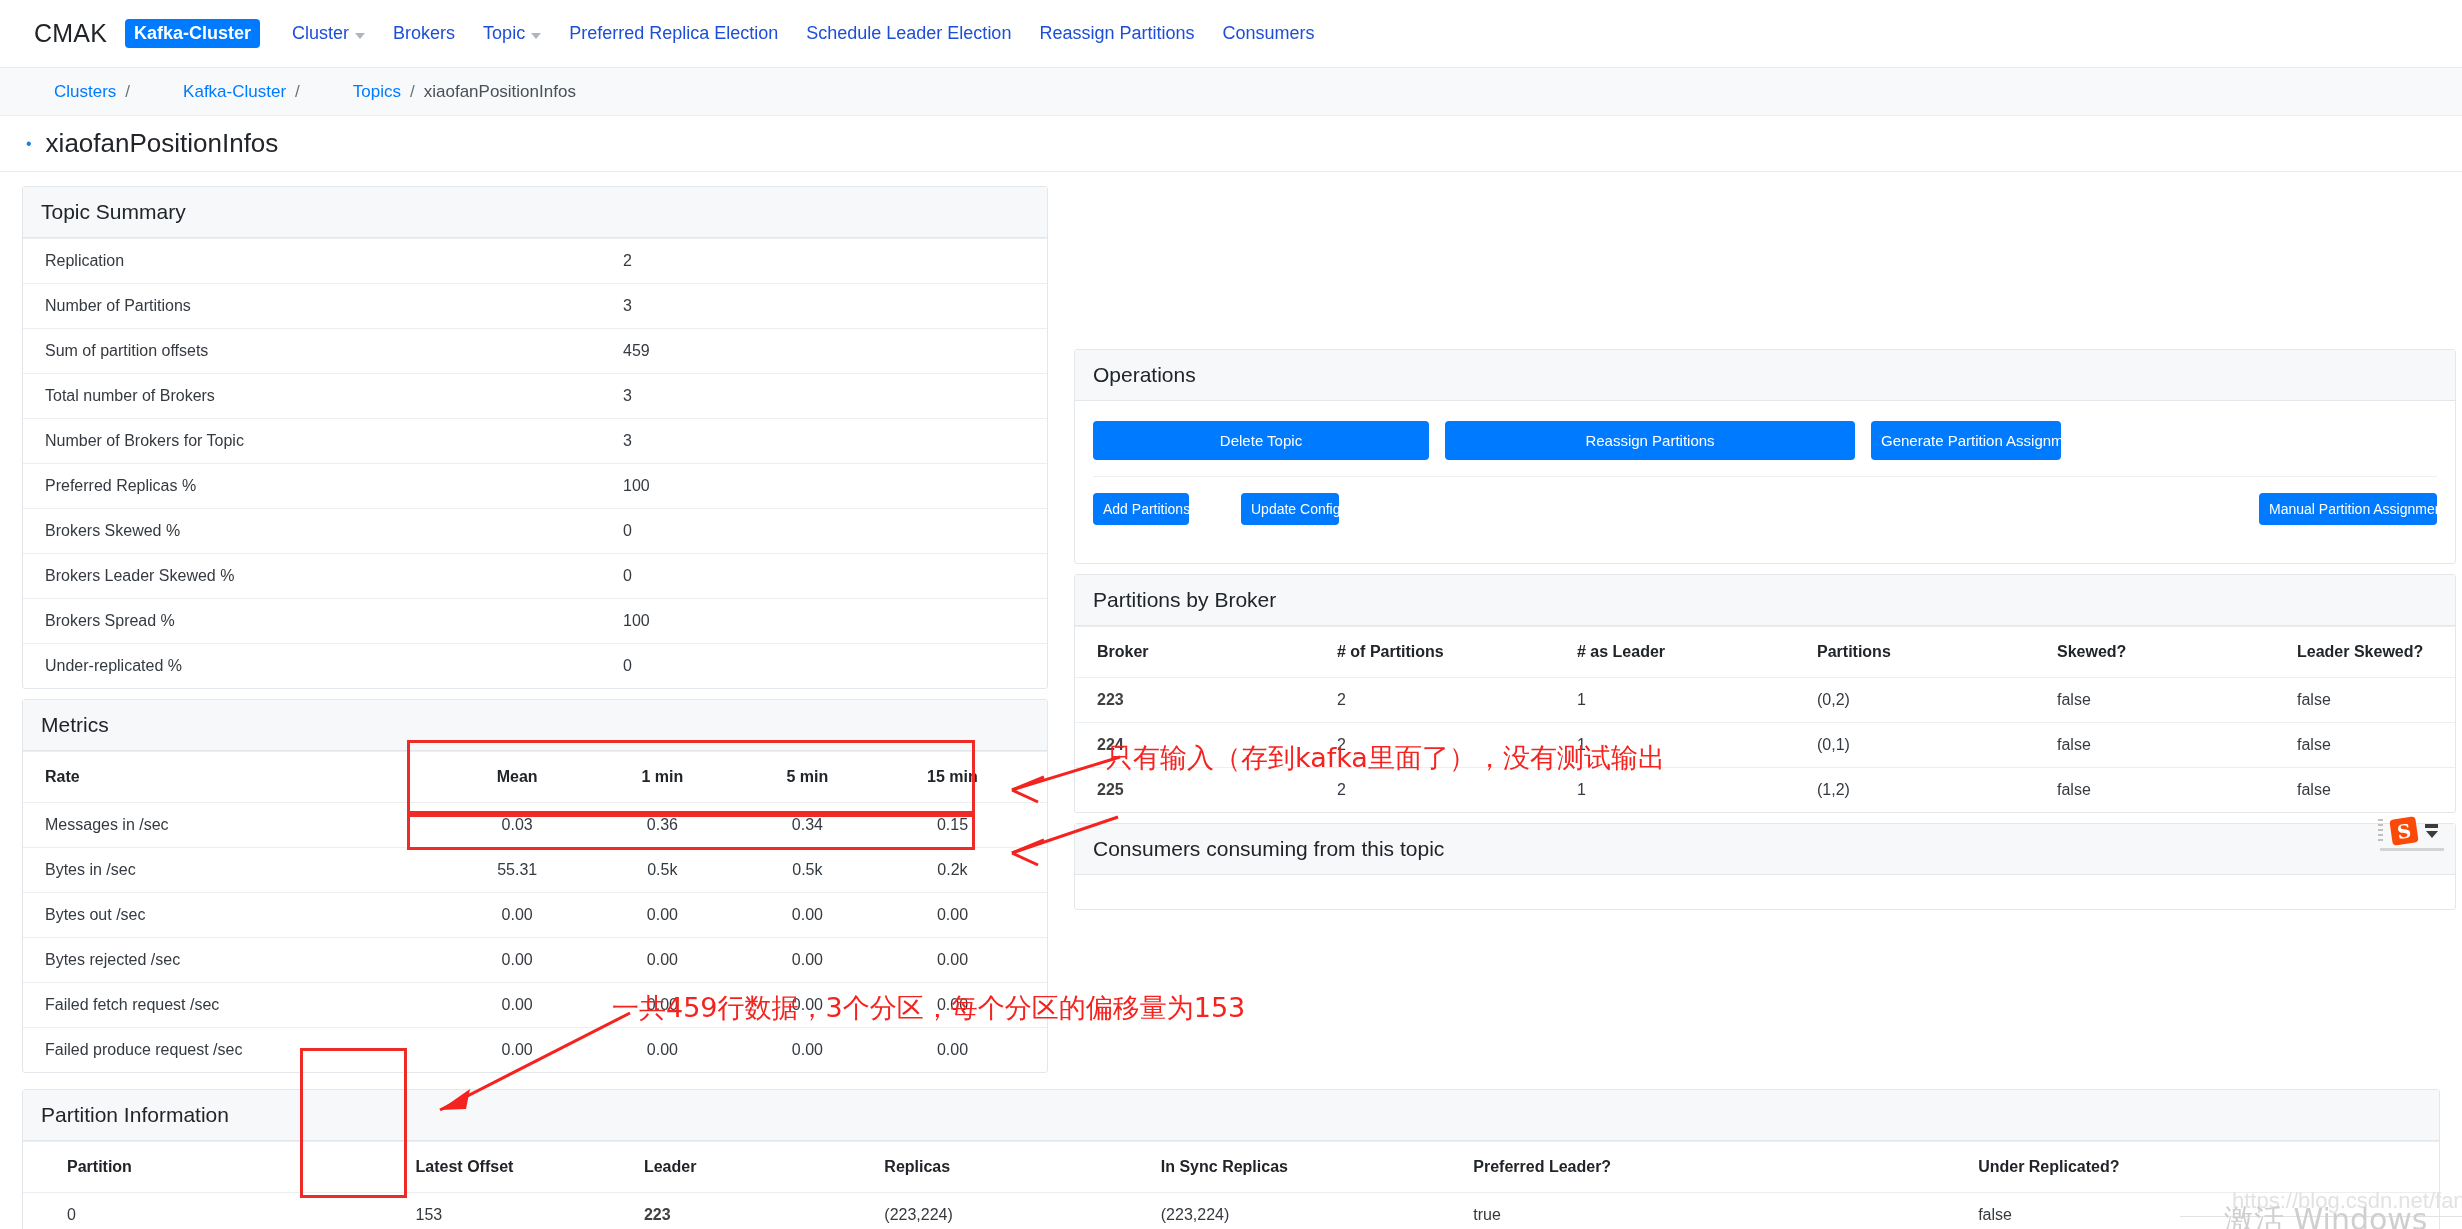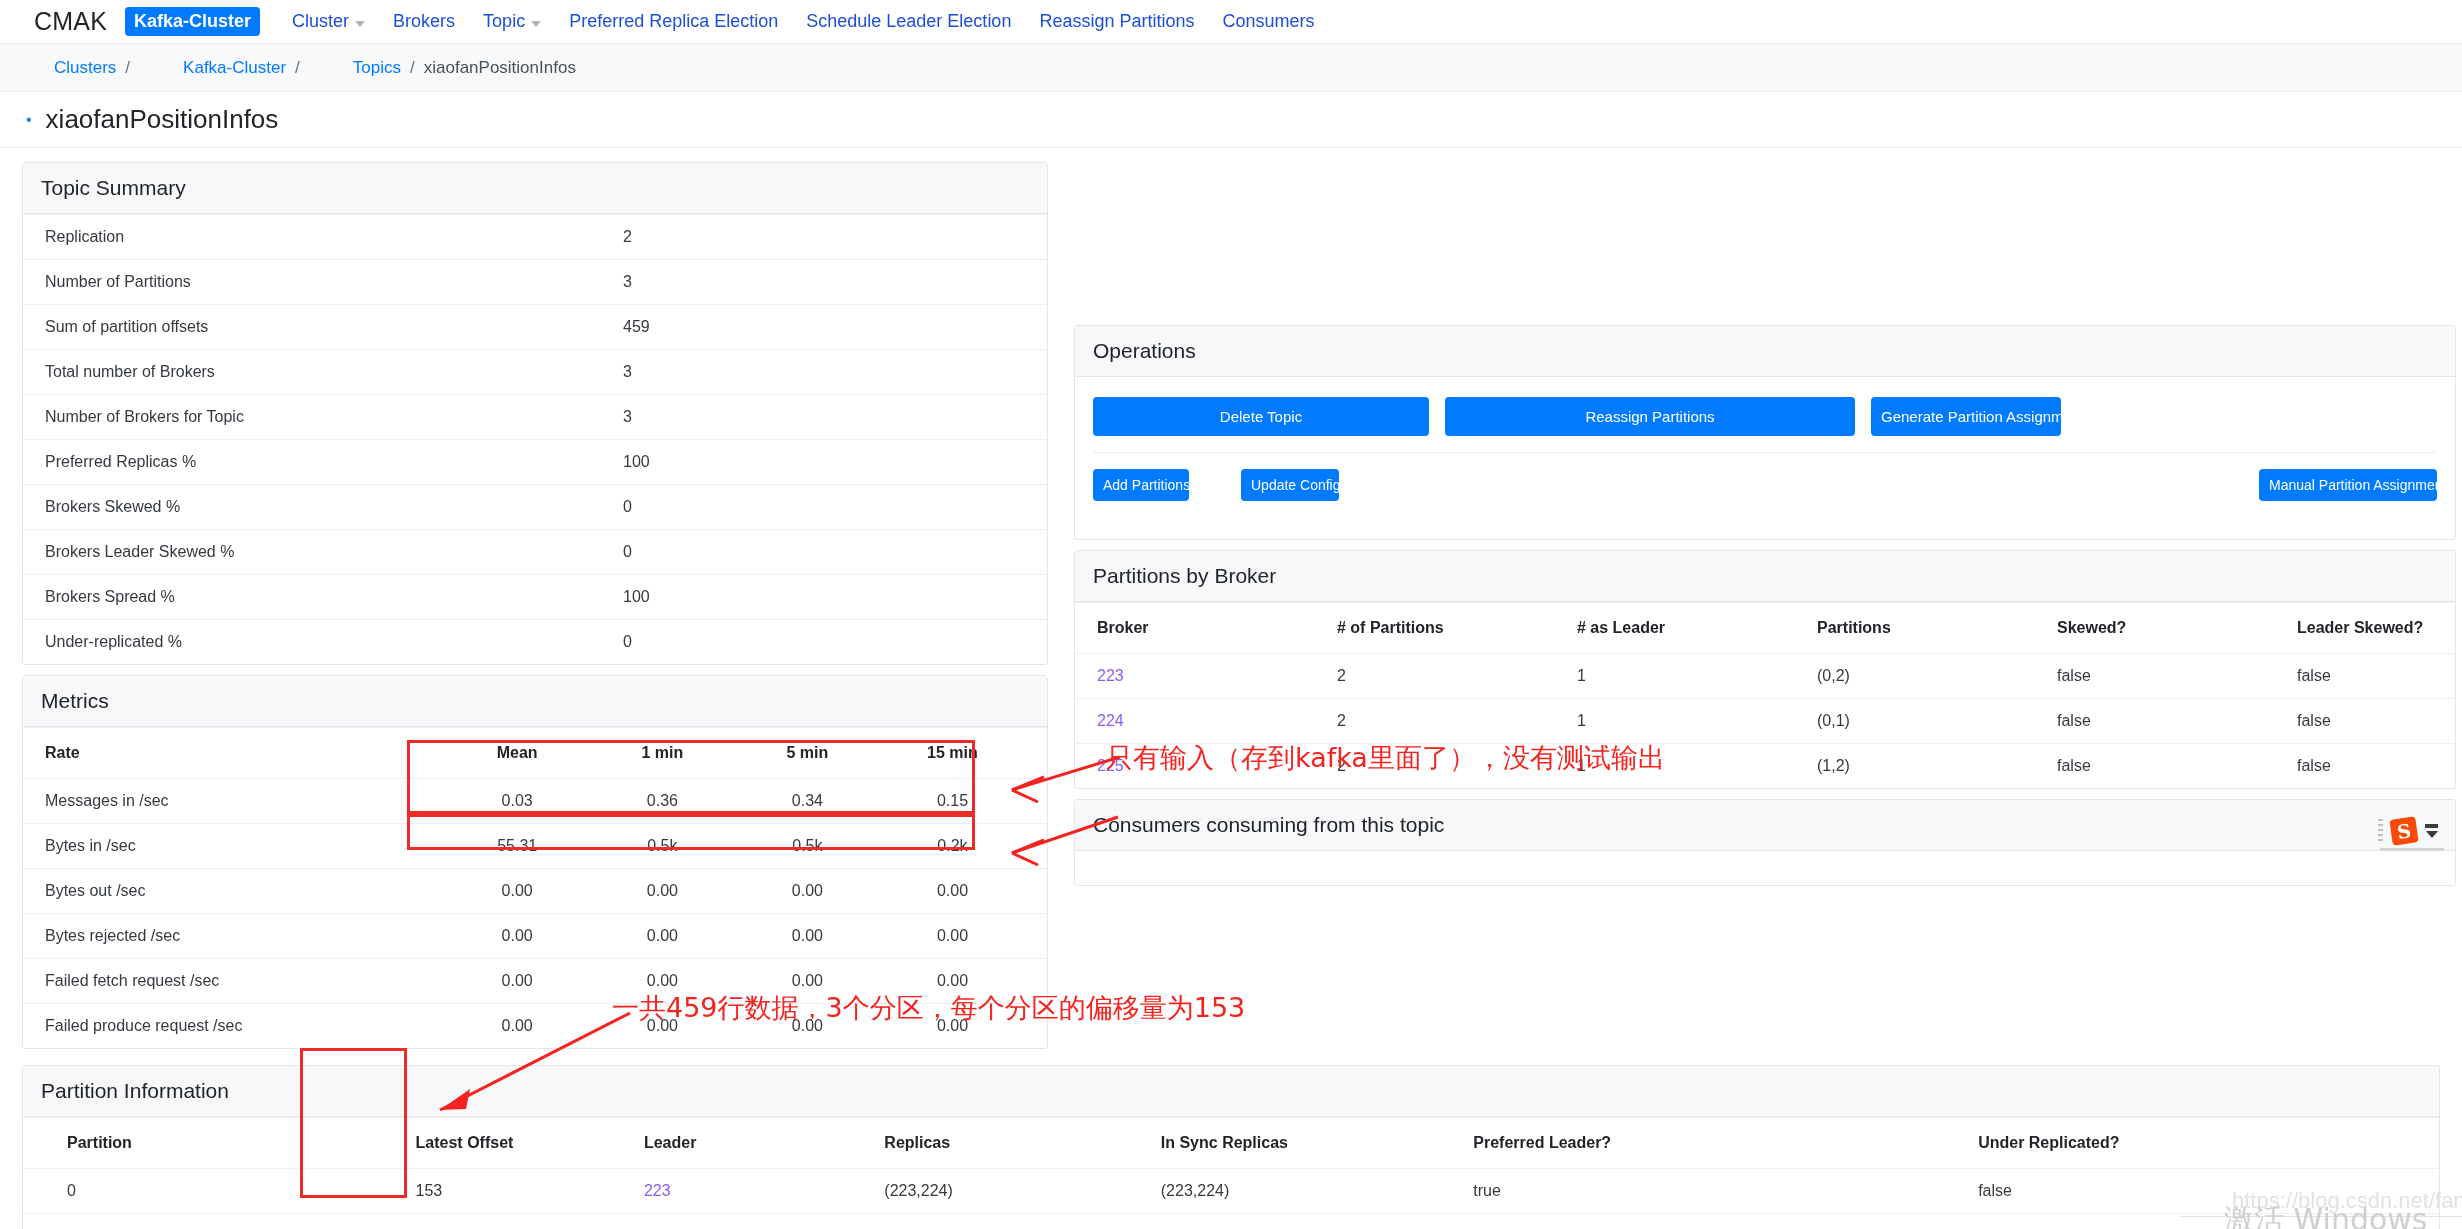--- a/index.html
+++ b/index.html
@@ -7,21 +7,21 @@
     margin: 0; padding: 0;
     width: 2462px; height: 1229px;
     background: #ffffff;
     font-family: "Liberation Sans", sans-serif;
     overflow: hidden;
   }
   body { position: relative; }
 
   
   .navbar {
-    height: 44px;
+    height: 68px;
     display: flex;
     align-items: center;
     padding: 0 0 0 34px;
     background: #ffffff;
     border-bottom: 1px solid #e9ecef;
     gap: 0;
   }
   .brand {
     font-size: 25px;
     color: #212529;
@@ -121,21 +121,21 @@
     border-top: 1px solid #eceff1;
     font-weight: normal;
   }
   table.tbl thead th {
     font-weight: bold;
     color: #212529;
     border-top: 1px solid #eceff1;
     padding-top: 16px; padding-bottom: 16px;
   }
   table.tbl tr:first-child th, table.tbl tr:first-child td { border-top: 1px solid #eceff1; }
-  .lnk { color: #8b5cf6; text-decoration: none; }
+  .lnk { color: #404040; text-decoration: none; font-weight: bold; }
 
   
   .summary td.k { width: 600px; }
   .summary td.v { text-align: left; padding-left: 0; width: 220px; }
   .summary td.pad { padding: 0; }
 
   
   .metrics th, .metrics td { padding-left: 22px; }
   .metrics .num { text-align: center; padding-left: 0; }
   .metrics col.c1 { width: 430px; }

